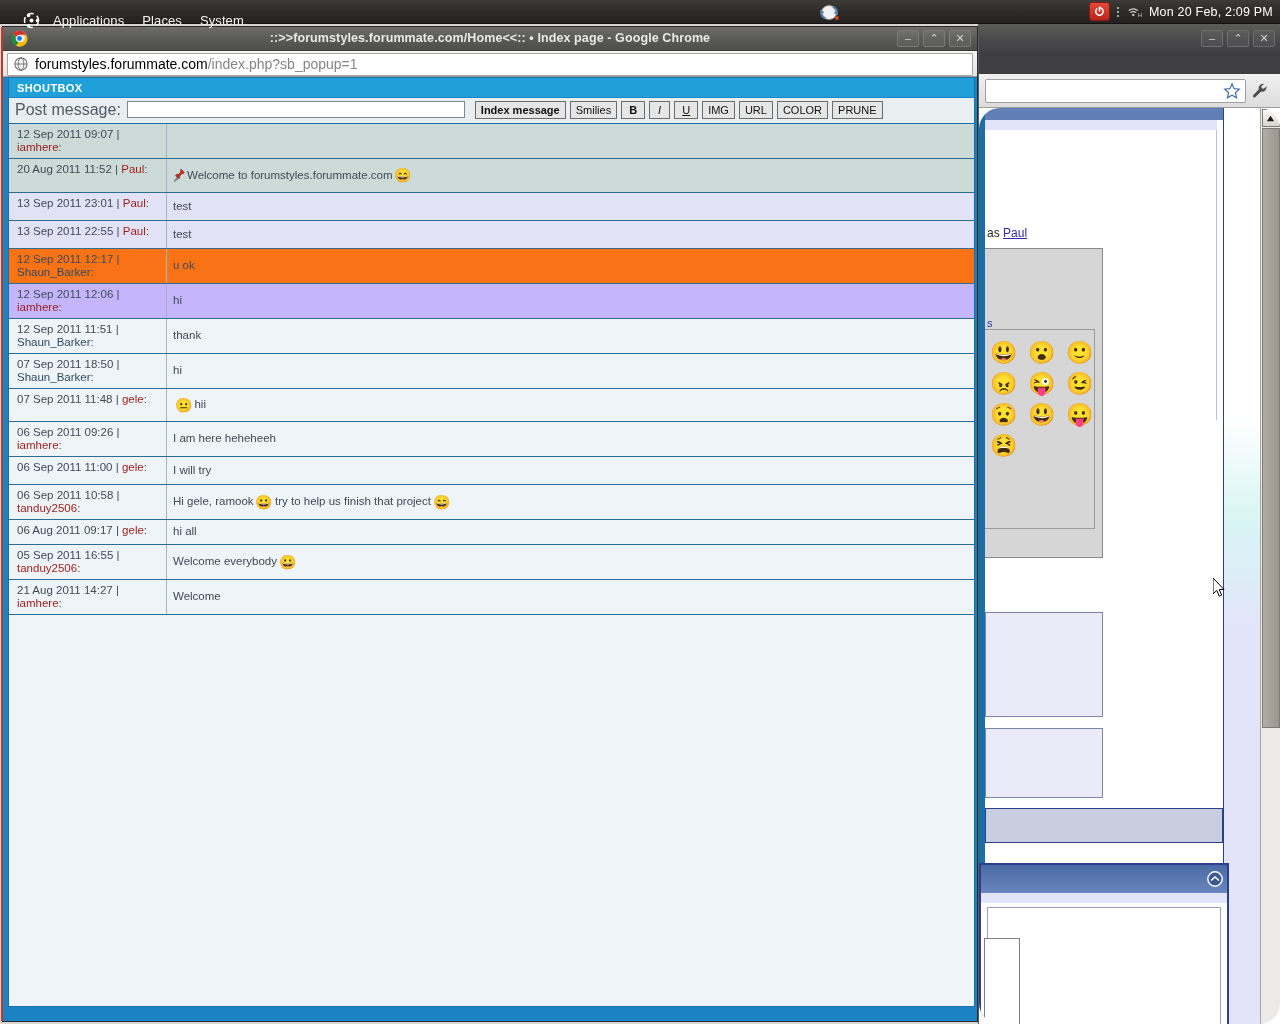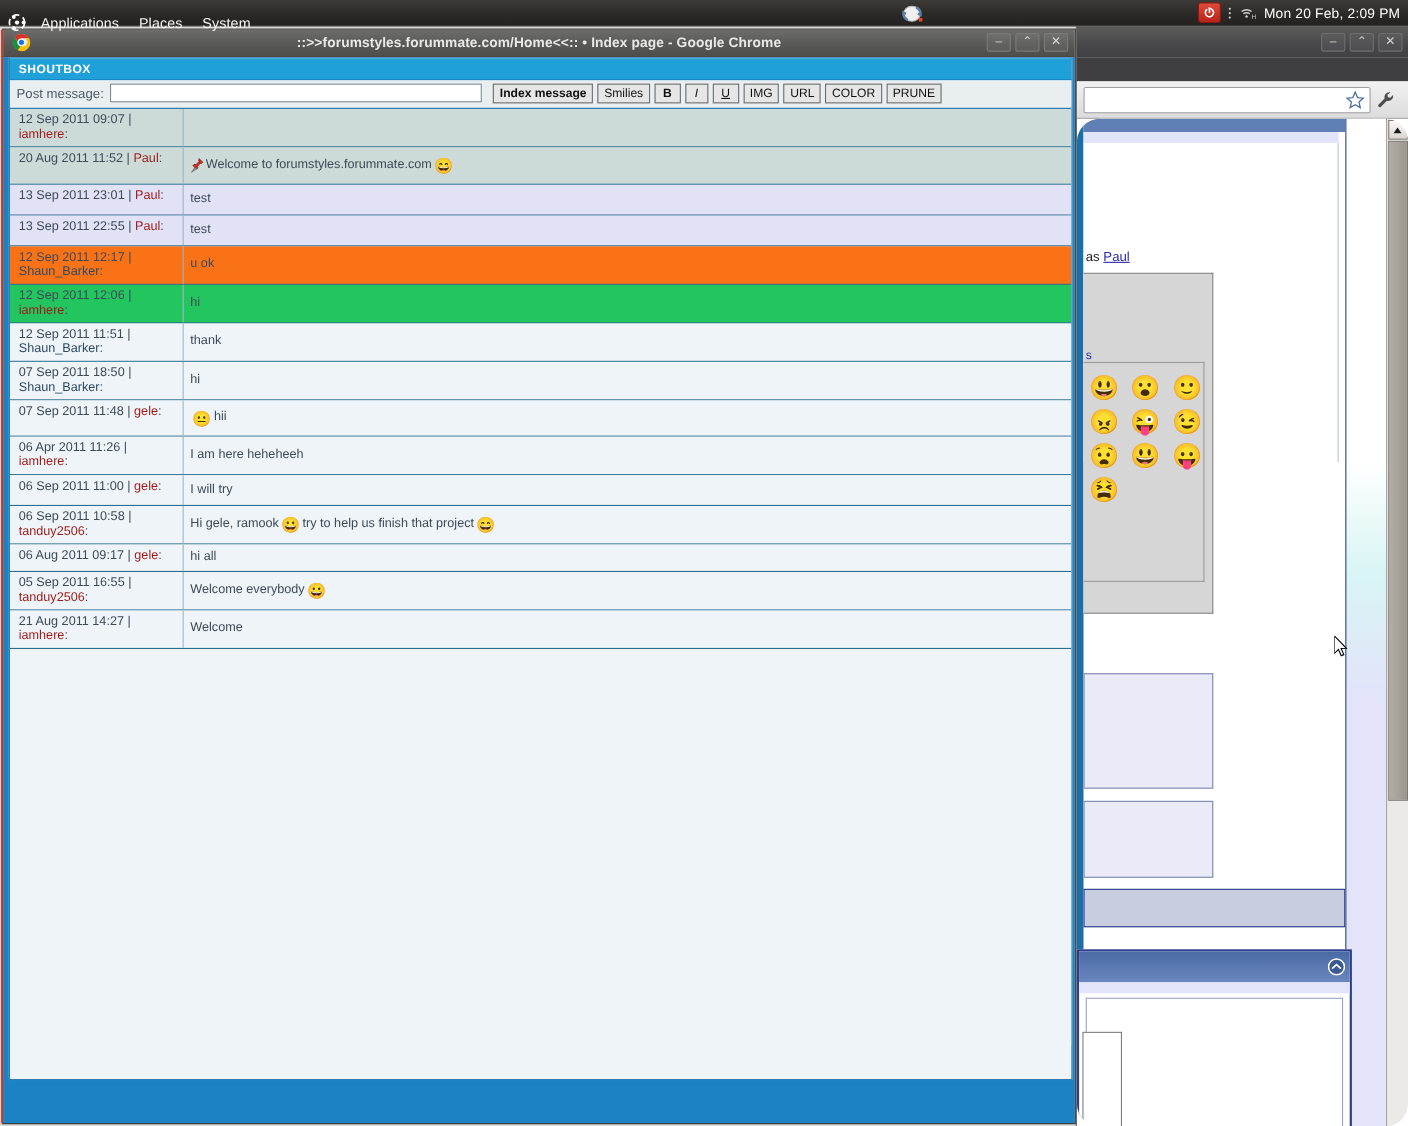--- a/index.html
+++ b/index.html
@@ -13,21 +13,21 @@
 
   
   .panel {
     position: absolute; left: 0; top: 0; width: 1280px; height: 24px;
     background: linear-gradient(to bottom, #3c3b37 0%, #2b2a27 55%, #232220 100%);
     color: #ffffff; font-size: 12.5px;
     display: flex; align-items: center;
     border-bottom: 1px solid #131211;
     z-index: 100;
   }
-  .panel-left { display: flex; align-items: center; gap: 0px; padding-left: 4px; margin-top: 18px; }
+  .panel-left { display: flex; align-items: center; gap: 0px; padding-left: 20px; margin-top: 18px; }
   .panel-menu { padding: 3px 9px; color: #f2f2f2; font-size: 13px; letter-spacing: .1px; }
   .ubuntu-logo {
     width: 17px; height: 17px; margin: 0 4px 0 3px;
     position: relative; display: inline-block;
   }
   .ubuntu-logo svg { display: block; }
   .panel-spacer { flex: 1 1 auto; }
   .panel-right { display: flex; align-items: center; gap: 7px; padding-right: 7px; }
   .tray-disc {
     width: 22px; height: 18px; position: relative; display: inline-block;
@@ -210,21 +210,21 @@
     background: #20a0d8;
     color: #ffffff; font-weight: bold; font-size: 11px;
     padding: 4px 8px 3px 8px; letter-spacing: .4px;
     border-bottom: 1px solid #1b82c4;
   }
   .sb-postbar {
     display: flex; align-items: center; gap: 0px;
     background: #e9eef0; padding: 3px 6px 4px 6px;
     border-bottom: 1px solid #1b6fa8;
   }
-  .sb-postlabel { font-size: 12px; color: #4e5a66; padding-right: 6px; white-space:nowrap;}
+  .sb-postlabel { font-size: 16px; color: #4e5a66; padding-right: 6px; white-space:nowrap;}
   .sb-input {
     width: 338px; height: 17px; background:#fff;
     border: 1px solid #7b8a95; font-size: 11px; padding: 0 3px;
     font-family: "Liberation Sans", sans-serif;
   }
   .sb-btns { display: flex; align-items: center; margin-left: 10px; gap: 4px; }
   .sb-btn {
     border: 1px solid #6d6d6d; background: #e6e6e6;
     font-size: 11px; padding: 1px 5px; color: #111;
     font-family: "Liberation Sans", sans-serif;
@@ -365,20 +365,33 @@
         </svg>
       </span>
       <div class="popup-title-text">::&gt;&gt;forumstyles.forummate.com/Home&lt;&lt;:: • Index page - Google Chrome</div>
       <div class="popup-wbtns">
         <div class="popup-wbtn">–</div>
         <div class="popup-wbtn">⌃</div>
         <div class="popup-wbtn">✕</div>
       </div>
     </div>
 
+    <div class="popup-omnibar">
+      <div class="omnibox">
+        <span class="globe-ico">
+          <svg viewBox="0 0 16 16" width="14" height="14">
+            <circle cx="8" cy="8" r="7" fill="#f2f2f2" stroke="#6d6d6d" stroke-width="1.2"></circle>
+            <ellipse cx="8" cy="8" rx="3.2" ry="7" fill="none" stroke="#6d6d6d" stroke-width="1"></ellipse>
+            <line x1="1" y1="8" x2="15" y2="8" stroke="#6d6d6d" stroke-width="1"></line>
+          </svg>
+        </span>
+        <span class="url-host">forumstyles.forummate.com</span>
+          <span class="url-path">/index.php?sb_popup=1</span>
+      </div>
+    </div>
 
     <div class="page-area">
       <div class="sb-wrap">
         <div class="sb-header">SHOUTBOX</div>
 
         <div class="sb-postbar">
           <span class="sb-postlabel">Post message:</span>
           <input class="sb-input" type="text" placeholder="" style="">
           <div class="sb-btns" id="sb-btns">
               <button class="sb-btn primary">Index message</button>
@@ -419,21 +432,21 @@
               <div class="sb-msg">
                 <span>test</span>
               </div>
             </div>
             <div class="sb-row" style="background: #f97316; min-height: 32px;">
               <div class="sb-meta"><span>12 Sep 2011 12:17 |</span> <span class="uname" style="color:#2d4a63">Shaun_Barker</span><span>:</span></div>
               <div class="sb-msg">
                 <span>u ok</span>
               </div>
             </div>
-            <div class="sb-row" style="background: #22c55e; min-height: 32px;">
+            <div class="sb-row" style="background: #c4b5fd; min-height: 32px;">
               <div class="sb-meta"><span>12 Sep 2011 12:06 |</span> <span class="uname" style="color:#9e1a1a">iamhere</span><span>:</span></div>
               <div class="sb-msg">
                 <span>hi</span>
               </div>
             </div>
             <div class="sb-row" style="background: rgb(238, 244, 247); min-height: 32px;">
               <div class="sb-meta"><span>12 Sep 2011 11:51 |</span> <span class="uname" style="color:#2d4a63">Shaun_Barker</span><span>:</span></div>
               <div class="sb-msg">
                 <span>thank</span>
               </div>
@@ -445,21 +458,21 @@
               </div>
             </div>
             <div class="sb-row" style="background: rgb(238, 244, 247); min-height: 33px;">
               <div class="sb-meta"><span>07 Sep 2011 11:48 |</span> <span class="uname" style="color:#9e1a1a">gele</span><span>:</span></div>
               <div class="sb-msg">
                 <span class="emo">😐</span>
                 <span>hii</span>
               </div>
             </div>
             <div class="sb-row" style="background: rgb(238, 244, 247); min-height: 32px;">
-              <div class="sb-meta"><span>06 Apr 2011 11:26 |</span> <span class="uname" style="color:#9e1a1a">iamhere</span><span>:</span></div>
+              <div class="sb-meta"><span>06 Sep 2011 09:26 |</span> <span class="uname" style="color:#9e1a1a">iamhere</span><span>:</span></div>
               <div class="sb-msg">
                 <span>I am here heheheeh</span>
               </div>
             </div>
             <div class="sb-row" style="background: rgb(238, 244, 247); min-height: 28px;">
               <div class="sb-meta"><span>06 Sep 2011 11:00 |</span> <span class="uname" style="color:#9e1a1a">gele</span><span>:</span></div>
               <div class="sb-msg">
                 <span>I will try</span>
               </div>
             </div>

